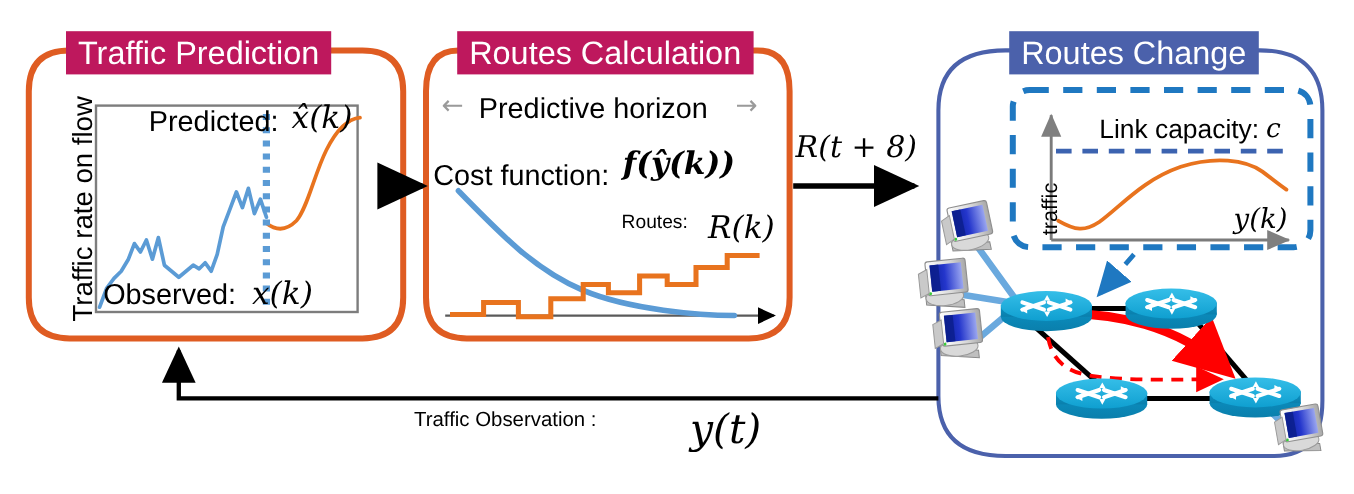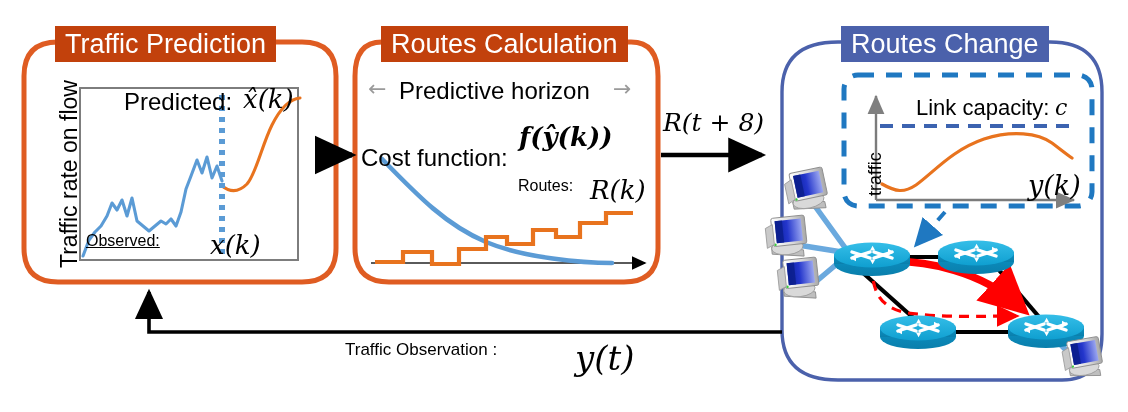--- a/index.html
+++ b/index.html
@@ -28,21 +28,21 @@
     position: absolute;
     color: #ffffff;
     font-size: 27px;
     line-height: 36px;
     height: 36px;
     padding: 0 10px;
     white-space: nowrap;
     font-family: "Liberation Sans", sans-serif;
     z-index: 6;
   }
-  .title-orange { background: #c2410c; }
+  .title-orange { background: #be185d; }
   .title-blue   { background: #4B61AB; }
 
   .lbl {
     position: absolute;
     color: #000000;
     white-space: nowrap;
     font-family: "Liberation Sans", sans-serif;
     z-index: 7;
   }
   .math {
@@ -210,38 +210,38 @@
 
   <div class="panel-title title-orange" style="left:55px; top:26px;">Traffic Prediction</div>
   <div class="panel-title title-orange" style="left:381px; top:26px;">Routes Calculation</div>
   <div class="panel-title title-blue" style="left:841px; top:26px;">Routes Change</div>
 
   <div class="lbl rot90" style="left:56px; top:268px; font-size:23px;">Traffic rate on flow</div>
 
   <div class="lbl" style="left:124px; top:88px; font-size:24px;">Predicted:</div>
   <div class="lbl math" style="left:243px; top:84px; font-size:26px;">x̂(k)</div>
 
-  <div class="lbl" style="left:86px; top:232px; font-size:16px;text-decoration:underline;">Observed:</div>
+  <div class="lbl" style="left:86px; top:232px; font-size:24px;">Observed:</div>
   <div class="lbl math" style="left:210px; top:230px; font-size:26px;">x(k)</div>
 
   <span class="arrow-glyph" style="left:368px; top:76px;">←</span>
   <div class="lbl" style="left:399px; top:77px; font-size:24px;">Predictive horizon</div>
   <span class="arrow-glyph" style="left:613px; top:76px;">→</span>
 
-  <div class="lbl" style="left:361px; top:144px; font-size:24px;">Cost function:</div>
+  <div class="lbl" style="left:361px; top:133px; font-size:24px;">Cost function:</div>
   <div class="lbl bold-ital" style="left:519px; top:122px; font-size:26px;">f(ŷ(k))</div>
 
   <div class="lbl" style="left:518px; top:177px; font-size:16px;">Routes:</div>
   <div class="lbl math" style="left:590px; top:175px; font-size:26px;">R(k)</div>
 
   <div class="lbl math" style="left:663px; top:108px; font-size:25px;">R(t + 8)</div>
 
   <div class="lbl rot90" style="left:865px; top:196px; font-size:18px;">traffic</div>
 
   <div class="lbl" style="left:916px; top:95px; font-size:22px;">Link capacity:</div>
   <div class="lbl math" style="left:1055px; top:95px; font-size:22px;">c</div>
 
-  <div class="lbl math" style="left:1028px; top:170px; font-size:27px;">y(k)</div>
+  <div class="lbl math" style="left:1028px; top:170px; font-size:23px;">y(k)</div>
 
   <div class="lbl" style="left:345px; top:340px; font-size:17px;">Traffic Observation : </div>
   <div class="lbl math" style="left:575px; top:338px; font-size:34px;">y(t)</div>
 
 </div>
 
 </body></html>

